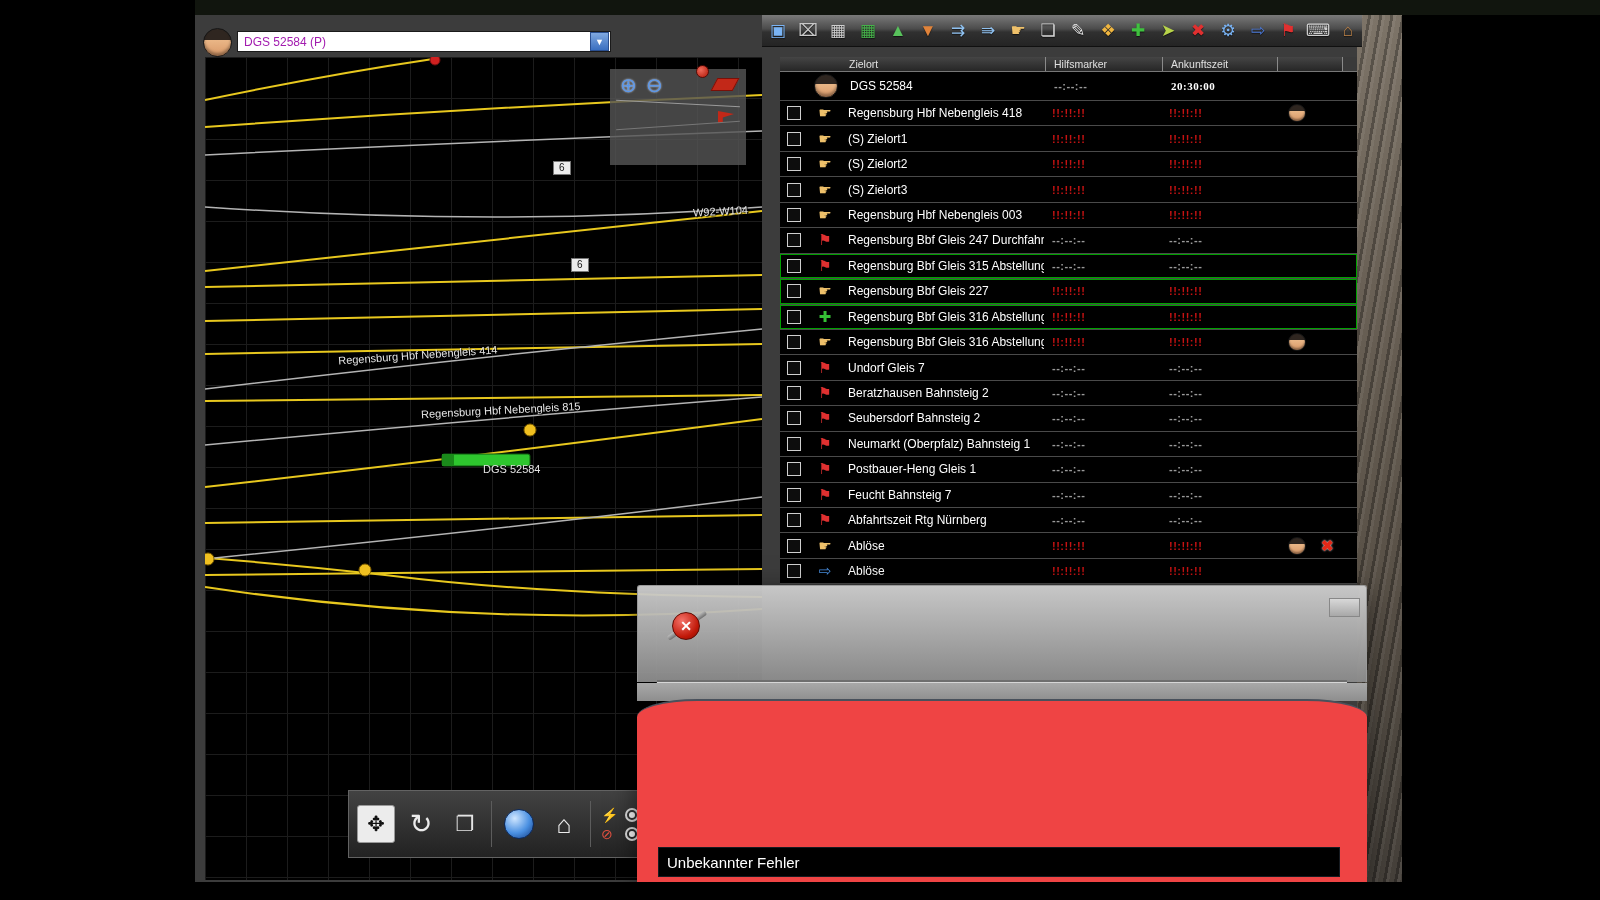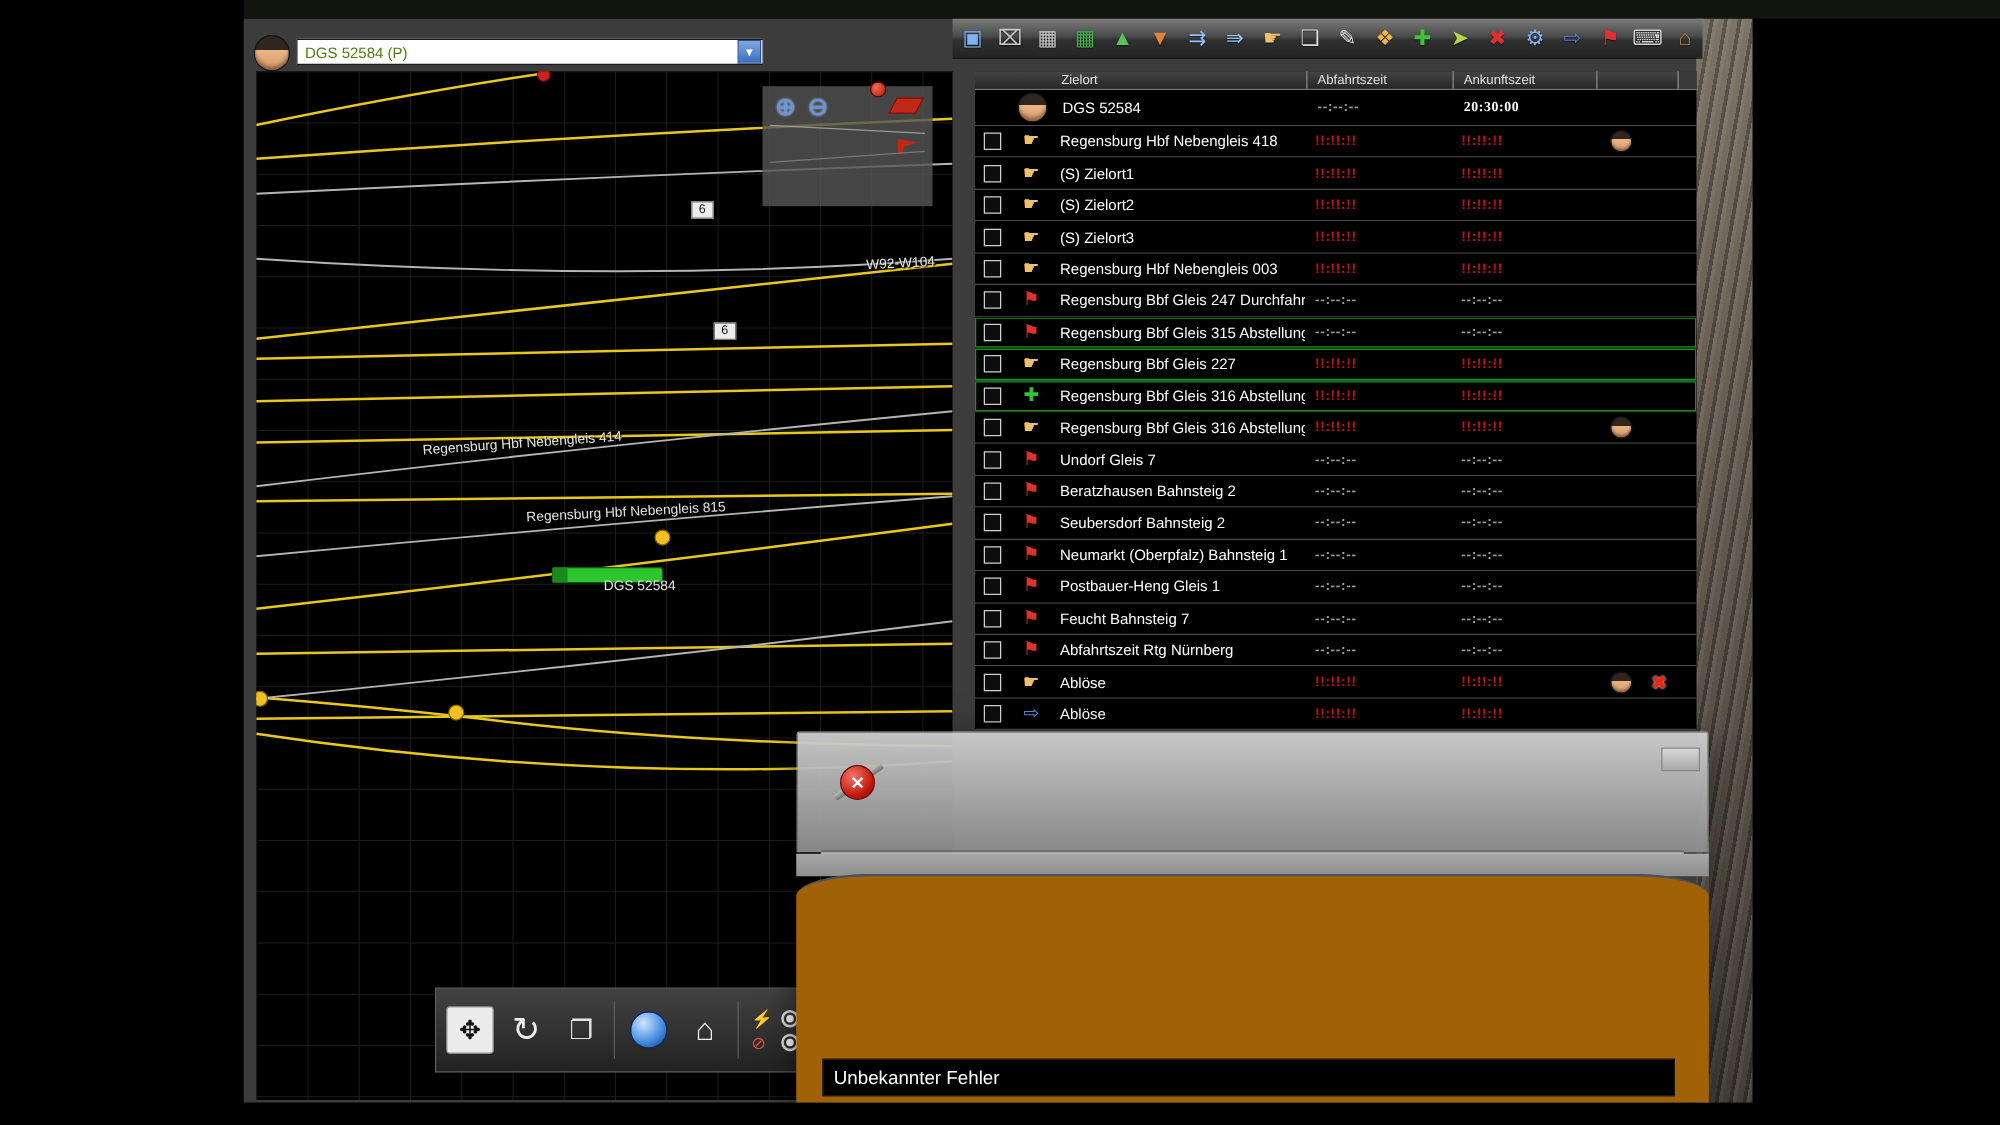--- a/index.html
+++ b/index.html
@@ -14,21 +14,21 @@
     background:
       repeating-linear-gradient(100deg, rgba(0,0,0,.28) 0 3px, rgba(255,255,255,.06) 3px 6px, transparent 6px 11px),
       linear-gradient(180deg,#7d7468 0,#6a6156 30%,#5a5248 62%,#45403a 100%);}
 
   
   #driver-avatar-main{left:203px;top:28px;width:27px;height:27px;border-radius:50%;
     background:linear-gradient(180deg,#2f2620 0%,#2f2620 42%,#eab686 42%,#d89868 100%);
     border:1px solid #151515;box-shadow:inset 0 -3px 3px rgba(0,0,0,.35);}
   #train-select{left:237px;top:31px;width:372px;height:19px;background:#fff;border:1px solid #1a1a1a;
     display:flex;align-items:center;}
-  #train-select .val{flex:1;font-size:12px;color:#4d7c0f;padding-left:6px;white-space:nowrap;overflow:hidden;}
+  #train-select .val{flex:1;font-size:12px;color:#a21caf;padding-left:6px;white-space:nowrap;overflow:hidden;}
   #train-select .arrow{width:17px;height:17px;margin:0 1px;background:linear-gradient(#7fa8e0,#3a6fc0);
     color:#fff;font-size:9px;display:flex;align-items:center;justify-content:center;border:1px solid #2a4f90;}
 
   
   #map{left:205px;top:57px;width:557px;height:823px;background-color:#000;
     background-image:linear-gradient(#1c1c1c 1px,transparent 1px),linear-gradient(90deg,#1c1c1c 1px,transparent 1px);
     background-size:41px 41px;}
   #map svg{position:absolute;left:0;top:0;}
   .mlabel{position:absolute;color:#e4e4e4;font-size:11px;white-space:nowrap;text-shadow:1px 1px 1px #000;}
   .badge{position:absolute;background:#ececec;color:#111;border:1px solid #777;font-size:10px;line-height:12px;padding:0 5px;}
@@ -104,21 +104,21 @@
 
   
   #error-dialog{left:637px;top:585px;width:730px;height:297px;z-index:5;box-shadow:0 6px 24px rgba(0,0,0,.55);}
   .dlg-top{position:absolute;left:0;right:0;top:0;height:97px;
     background:linear-gradient(180deg,rgba(206,206,206,.95),rgba(140,140,140,.95));
     border:1px solid #9a9a9a;border-bottom:none;border-radius:3px 3px 0 0;box-sizing:border-box;}
   .dlg-thumb{position:absolute;right:6px;top:12px;width:29px;height:17px;
     background:linear-gradient(#d8d8d8,#a8a8a8);border:1px solid #888;}
   .dlg-divider{position:absolute;left:20px;right:20px;top:95px;height:2px;background:#6e6e6e;border-bottom:1px solid #d6d6d6;}
   .dlg-mid{position:absolute;left:0;right:0;top:98px;height:18px;background:linear-gradient(#a8a8a8,#8e8e8e);}
-  .dlg-dark{position:absolute;left:0;right:0;top:114px;bottom:0;background:#a16207;
+  .dlg-dark{position:absolute;left:0;right:0;top:114px;bottom:0;background:#ef4444;
     border-radius:60px 60px 0 0 / 18px 18px 0 0;border-top:2px solid #49515c;}
   .dlg-output{position:absolute;left:21px;right:27px;top:146px;bottom:5px;background:#000;
     border:1px solid #161b21;color:#fff;font-size:15px;padding:6px 8px;box-sizing:border-box;}
   .dlg-x{position:absolute;left:30px;top:22px;width:40px;height:38px;}
   .cable{position:absolute;left:-4px;top:15px;width:46px;height:5px;border-radius:2px;
     background:linear-gradient(#bcbcbc,#6e6e6e);transform:rotate(-35deg);}
   .xball{position:absolute;left:4px;top:4px;width:26px;height:26px;border-radius:50%;
     background:radial-gradient(circle at 35% 30%,#f4736a,#c01808 65%,#7e0e04);border:1px solid #5e0a02;
     display:flex;align-items:center;justify-content:center;color:#fff;font-weight:bold;font-size:14px;}
 </style>
@@ -229,21 +229,21 @@
         <span class="tbtn" style="color: rgb(74, 120, 216);">⇨</span>
         <span class="tbtn" style="color: rgb(224, 48, 48);">⚑</span>
         <span class="tbtn" style="color: rgb(208, 208, 208);">⌨</span>
         <span class="tbtn" style="color: rgb(192, 132, 72);">⌂</span>
       </span>
   </div>
 
   <div class="abs" id="timetable">
     <div class="thead">
       <span class="thc thc1">Zielort</span>
-      <span class="thc thc2">Abfahrtszeit</span>
+      <span class="thc thc2">Hilfsmarker</span>
       <span class="thc thc3">Ankunftszeit</span>
       <span class="thc thc4"></span>
       <span class="thc thc5"></span>
     </div>
     <div class="trow first">
       <span class="cb ghost"></span>
       <span class="avatar-lg"></span>
       <span class="rlabel">DGS 52584</span>
       <span class="rtime rt-a t-gray">--:--:--</span>
       <span class="rtime rt-d t-white">20:30:00</span>

